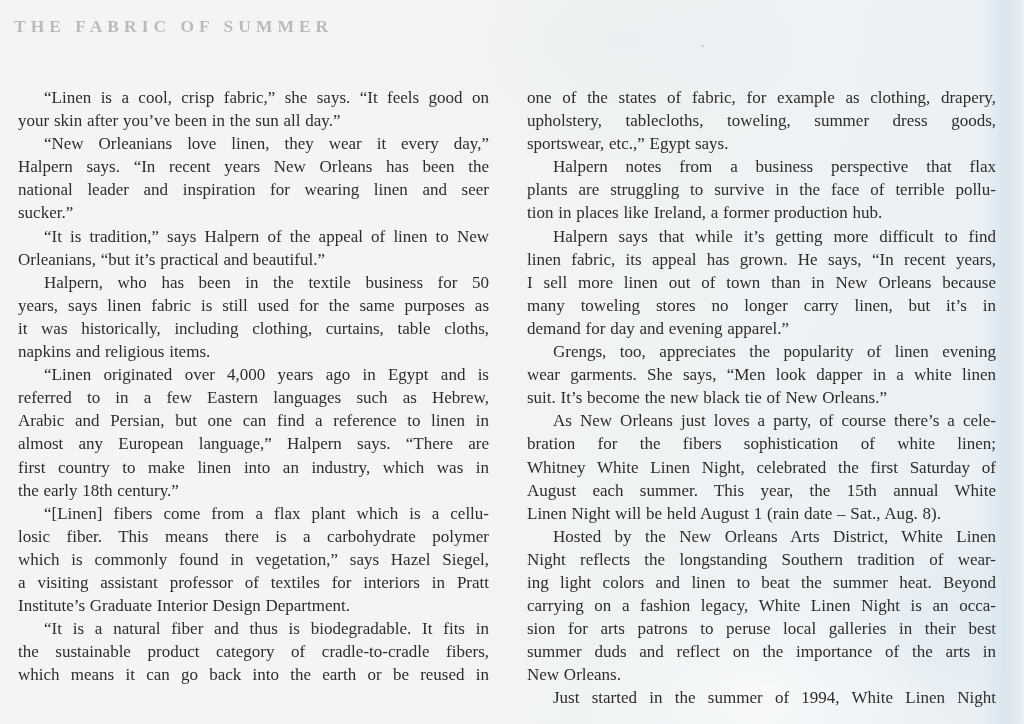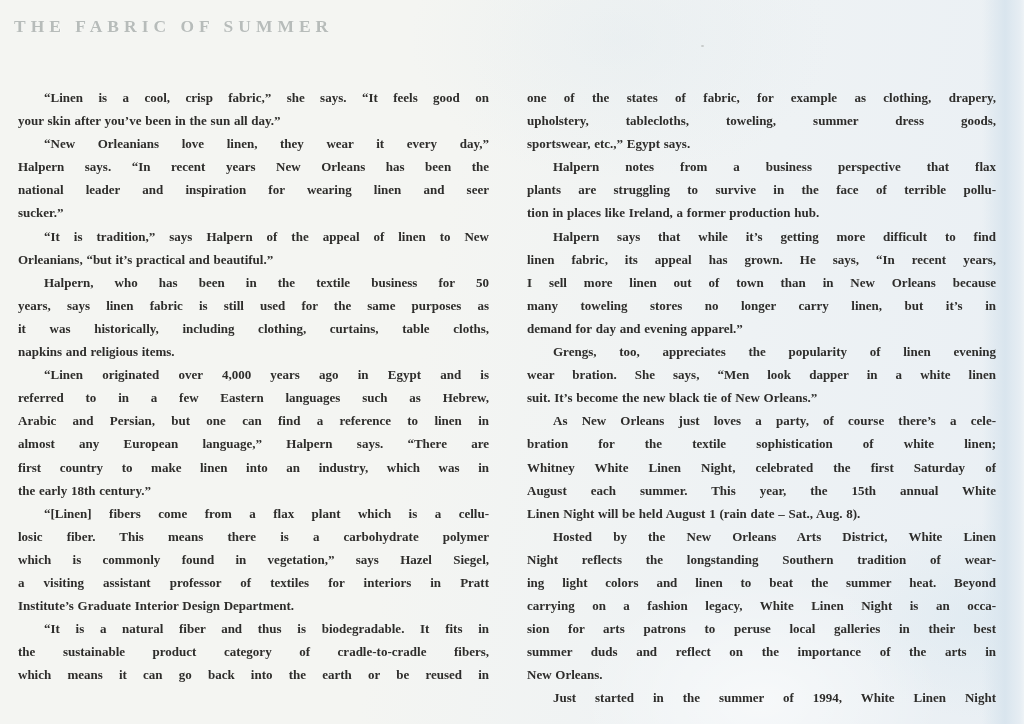--- a/index.html
+++ b/index.html
@@ -30,22 +30,21 @@
     text-shadow: 0.4px 0.4px 0 rgba(255,255,255,0.7);
   }
   .speck {
     position: absolute; top: 45px; left: 701px;
     width: 3px; height: 2px; border-radius: 50%;
     background: #c6cac8;
   }
   .column {
     position: absolute; top: 86px;
     color: var(--text-color);
-    font-size: 13px;
-    font-weight: bold;
+    font-size: 17px;
   }
   .column.left  { left: 18px;  width: 471px; }
   .column.right { left: 527px; width: 469px; }
   .paragraph { margin: 0; }
   .line {
     height: 23.1px;
     line-height: 23.1px;
     overflow: hidden;
     text-align: justify;
     word-spacing: 0.5px;
@@ -116,26 +115,26 @@
       </div>
       <div class="paragraph indent">
         <div class="line j">Halpern says that while it’s getting more difficult to find</div>
         <div class="line j">linen fabric, its appeal has grown. He says, “In recent years,</div>
         <div class="line j">I sell more linen out of town than in New Orleans because</div>
         <div class="line j">many toweling stores no longer carry linen, but it’s in</div>
         <div class="line">demand for day and evening apparel.”</div>
       </div>
       <div class="paragraph indent">
         <div class="line j">Grengs, too, appreciates the popularity of linen evening</div>
-        <div class="line j">wear bration. She says, “Men look dapper in a white linen</div>
+        <div class="line j">wear garments. She says, “Men look dapper in a white linen</div>
         <div class="line">suit. It’s become the new black tie of New Orleans.”</div>
       </div>
       <div class="paragraph indent">
         <div class="line j">As New Orleans just loves a party, of course there’s a cele-</div>
-        <div class="line j">bration for the textile sophistication of white linen;</div>
+        <div class="line j">bration for the fibers sophistication of white linen;</div>
         <div class="line j">Whitney White Linen Night, celebrated the first Saturday of</div>
         <div class="line j">August each summer. This year, the 15th annual White</div>
         <div class="line">Linen Night will be held August 1 (rain date – Sat., Aug. 8).</div>
       </div>
       <div class="paragraph indent">
         <div class="line j">Hosted by the New Orleans Arts District, White Linen</div>
         <div class="line j">Night reflects the longstanding Southern tradition of wear-</div>
         <div class="line j">ing light colors and linen to beat the summer heat. Beyond</div>
         <div class="line j">carrying on a fashion legacy, White Linen Night is an occa-</div>
         <div class="line j">sion for arts patrons to peruse local galleries in their best</div>

